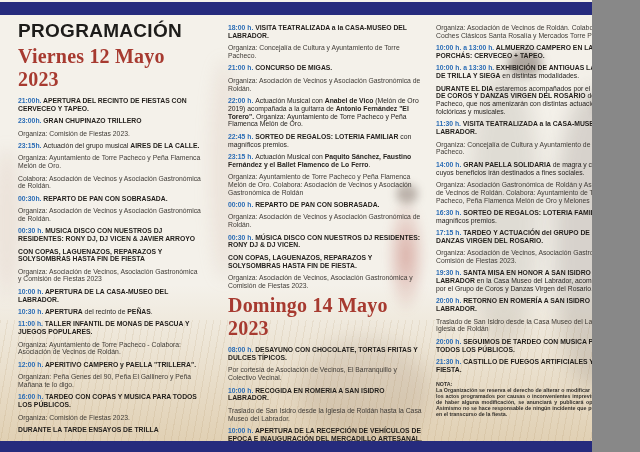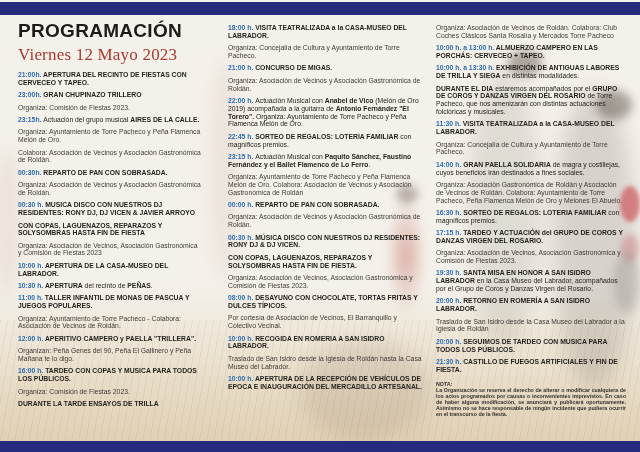--- a/index.html
+++ b/index.html
@@ -1,16 +1,16 @@
 <!DOCTYPE html>
 <html style="--navy: #262b7d; --red: #a73a30; --blue: #2a6cb5; --paper: #f4f1ea;"><head>
 <meta charset="utf-8">
 <style>
   html,body{margin:0;padding:0;background:#888;}
-  .page{position:relative;width:640px;height:452px;background:var(--paper,#f4f1ea);
+  .page{position:relative;width:592px;height:452px;background:var(--paper,#f4f1ea);
         overflow:hidden;font-family:"Liberation Sans",sans-serif;}
   .bar{position:absolute;left:0;width:100%;background:var(--navy,#262b7d);z-index:5;}
   .bar.top{top:2px;height:13px;}
   .bar.bottom{top:441px;height:11px;}
 
   
   .photo-layer{position:absolute;inset:0;z-index:0;}
   .blob{position:absolute;border-radius:50%;}
   .wheat-band{position:absolute;left:0;top:285px;width:640px;height:156px;
       background:linear-gradient(to bottom, rgba(214,186,134,0), rgba(198,163,105,.42));}
@@ -30,21 +30,21 @@
   .b-col2{left:210px;top:60px;width:28px;height:220px;background:rgba(200,160,140,.16);filter:blur(8px);}
   .b-bottom{left:300px;top:340px;width:130px;height:100px;background:rgba(120,95,70,.14);filter:blur(10px);}
 
   
   .col{position:absolute;z-index:2;}
   .col1{left:18px;top:20px;width:183px;}
   .col2{left:228px;top:24px;width:194px;}
   .col3{left:436px;top:24px;width:190px;}
 
   h1.main-title{font-size:19px;font-weight:bold;color:#1d1c1a;margin:0 0 2px;letter-spacing:.3px;}
-  h2.day-heading{font-family:"Liberation Serif",serif;font-size:17px;font-weight:normal;
+  h2.day-heading{font-family:"Liberation Serif",serif;font-size:20px;font-weight:bold;
       color:var(--red,#a73a30);margin:3px 0 6px;letter-spacing:.2px;}
   p.entry,p.org{font-size:6.8px;line-height:7.8px;margin:0 0 4.6px;color:#262320;}
   p.org{color:#3f3b36;}
   .time{color:var(--blue,#2a6cb5);font-weight:bold;}
   .seg-b{font-weight:bold;color:#211e1b;}
   .seg-r{font-weight:normal;}
   p.fine-print{font-size:5.3px;line-height:6.1px;font-weight:bold;color:#33302c;
       margin:7px 0 0;text-align:justify;}
   .nota-title{display:block;}
 </style>
@@ -102,20 +102,21 @@
         <p class="org">Organiza: Asociación de Vecinos y Asociación Gastronómica de Roldán.</p>
         <p class="entry"><span class="time">22:00 h. </span><span class="seg-r">Actuación Musical con </span><span class="seg-b">Anabel de Vico</span><span class="seg-r"> (Melón de Oro 2019) acompañada a la guitarra de </span><span class="seg-b">Antonio Fernández "El Torero".</span><span class="seg-r"> Organiza: Ayuntamiento de Torre Pacheco y Peña Flamenca Melón de Oro.</span></p>
         <p class="entry"><span class="time">22:45 h. </span><span class="seg-b">SORTEO DE REGALOS: LOTERIA FAMILIAR</span><span class="seg-r"> con magníficos premios.</span></p>
         <p class="entry"><span class="time">23:15 h. </span><span class="seg-r">Actuación Musical con </span><span class="seg-b">Paquito Sánchez, Faustino Fernández y el Ballet Flamenco de Lo Ferro</span><span class="seg-r">.</span></p>
         <p class="org">Organiza: Ayuntamiento de Torre Pacheco y Peña Flamenca Melón de Oro. Colabora: Asociación de Vecinos y Asociación Gastronómica de Roldán</p>
         <p class="entry"><span class="time">00:00 h. </span><span class="seg-b">REPARTO DE PAN CON SOBRASADA.</span></p>
         <p class="org">Organiza: Asociación de Vecinos y Asociación Gastronómica de Roldán.</p>
         <p class="entry"><span class="time">00:30 h. </span><span class="seg-b">MÚSICA DISCO CON NUESTROS DJ RESIDENTES: RONY DJ &amp; DJ VICEN.</span></p>
         <p class="entry seg-b">CON COPAS, LAGUENAZOS, REPARAZOS Y SOLYSOMBRAS HASTA FIN DE FIESTA.</p>
         <p class="org">Organiza: Asociación de Vecinos, Asociación Gastronómica y Comisión de Fiestas 2023.</p>
+        <h2 class="day-heading">Domingo 14 Mayo 2023</h2>
         <p class="entry"><span class="time">08:00 h. </span><span class="seg-b">DESAYUNO CON CHOCOLATE, TORTAS FRITAS Y DULCES TÍPICOS.</span></p>
         <p class="org">Por cortesía de Asociación de Vecinos, El Barranquillo y Colectivo Vecinal.</p>
         <p class="entry"><span class="time">10:00 h. </span><span class="seg-b">RECOGIDA EN ROMERIA A SAN ISIDRO LABRADOR.</span></p>
         <p class="org">Traslado de San Isidro desde la Iglesia de Roldán hasta la Casa Museo del Labrador.</p>
         <p class="entry"><span class="time">10:00 h. </span><span class="seg-b">APERTURA DE LA RECEPCIÓN DE VEHÍCULOS DE EPOCA E INAUGURACIÓN DEL MERCADILLO ARTESANAL.</span></p>
       </div>
       <div class="col col3">
         <p class="org">Organiza: Asociación de Vecinos de Roldán. Colabora: Club Coches Clásicos Santa Rosalía y Mercados Torre Pacheco</p>
         <p class="entry"><span class="time">10:00 h. a 13:00 h. </span><span class="seg-b">ALMUERZO CAMPERO EN LAS PORCHÁS: CERVECEO + TAPEO.</span></p>
         <p class="entry"><span class="time">10:00 h. a 13:30 h. </span><span class="seg-b">EXHIBICIÓN DE ANTIGUAS LABORES DE TRILLA Y SIEGA</span><span class="seg-r"> en distintas modalidades.</span></p>

